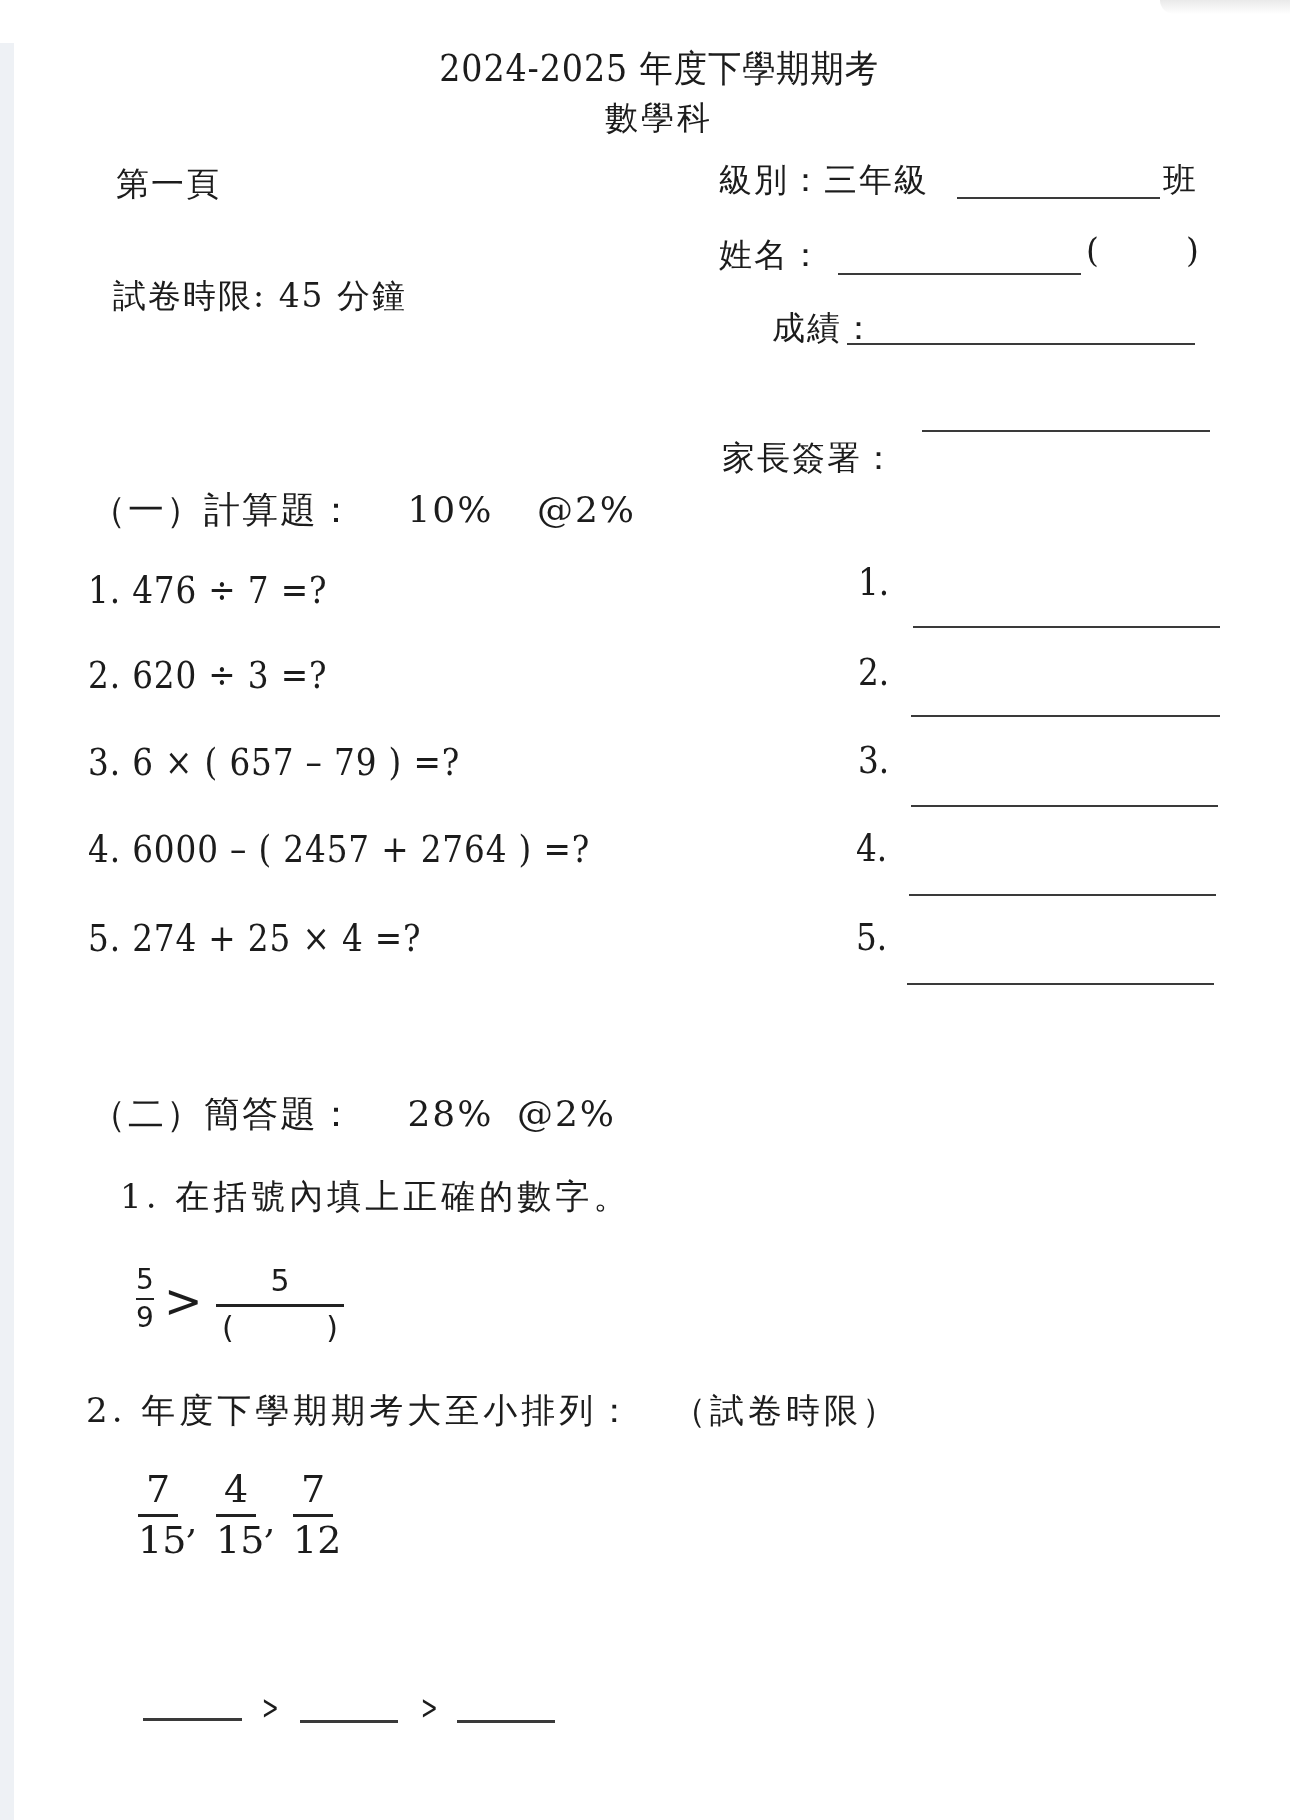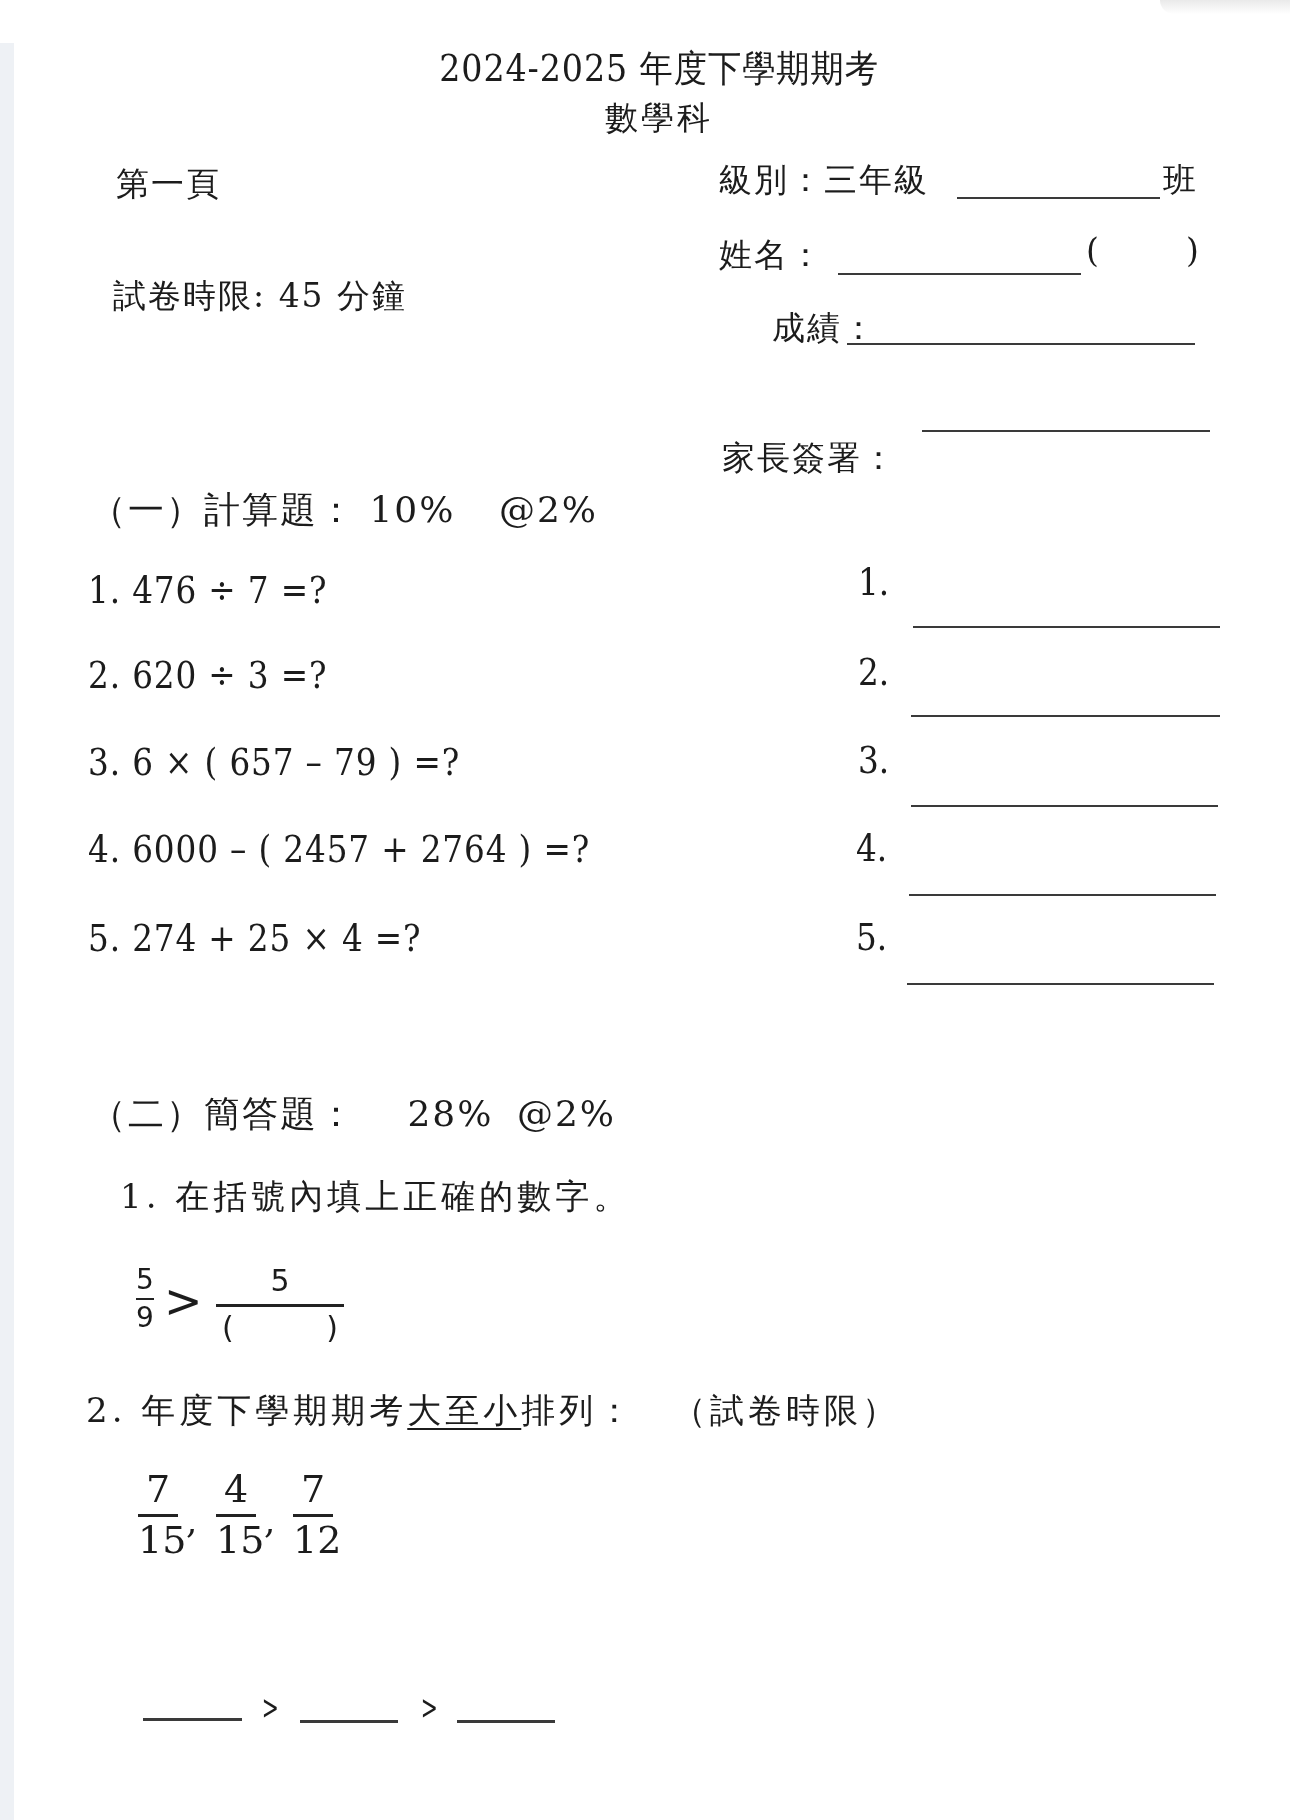--- a/index.html
+++ b/index.html
@@ -16,21 +16,21 @@
   .subtitle { left: 0; width: 1318px; text-align: center; top: 96px; font-size: 33px; letter-spacing: 3px; }
   .hdr { font-size: 33px; letter-spacing: 2px; }
   .uline { position: absolute; height: 2px; background: #3a3a3a; }
   .q { font-size: 38px; letter-spacing: 1px; transform: scaleX(0.86); transform-origin: left center; }
   .sec { font-size: 36px; letter-spacing: 2px; }
   .ansnum { font-size: 38px; transform: scaleX(0.86); transform-origin: left center; }
   .txt { font-size: 34px; letter-spacing: 4px; }
   .frac { position: absolute; text-align: center; }
   .frac .num, .frac .den { display: block; line-height: 1; }
   .frac .bar { display: block; height: 3px; background: #222; }
-  .underline-text { text-decoration: underline; text-decoration-thickness: 2px; text-underline-offset: 6px; }
+  .underline-text { text-decoration-thickness: 2px; text-underline-offset: 6px; }
 </style>
 </head>
 <body>
 
 <div class="edge-strip"></div>
 <div class="corner-shadow"></div>
 
 <div class="abs title">2024-2025 年度下學期期考</div>
 <div class="abs subtitle">數學科</div>
 
@@ -50,21 +50,21 @@
 <div class="abs hdr" style="left:1186px; top:231px;">)</div>
 
 <div class="abs hdr" style="left:772px; top:306px;">成績：</div>
 <div class="uline" style="left:847px; top:343px; width:348px;"></div>
 
 <div class="abs hdr" style="left:722px; top:392px;margin-top:44px;">家長簽署：</div>
 <div class="uline" style="left:922px; top:430px; width:288px;"></div>
 
 <div class="abs sec" style="left:90px; top:486px;">
   <span>（一）計算題：</span>
-  <span style="">10%</span>
+  <span style="margin-left:38px;">10%</span>
   <span style="margin-left:30px;">@2%</span>
 </div>
 
 <div class="abs q" style="left:88px; top:568px;">
   <span>1.</span> <span>476 ÷ 7 =?</span>
 </div>
 <div class="abs q" style="left:88px; top:653px;">
   <span>2.</span> <span>620 ÷ 3 =?</span>
 </div>
 <div class="abs q" style="left:88px; top:740px;">

